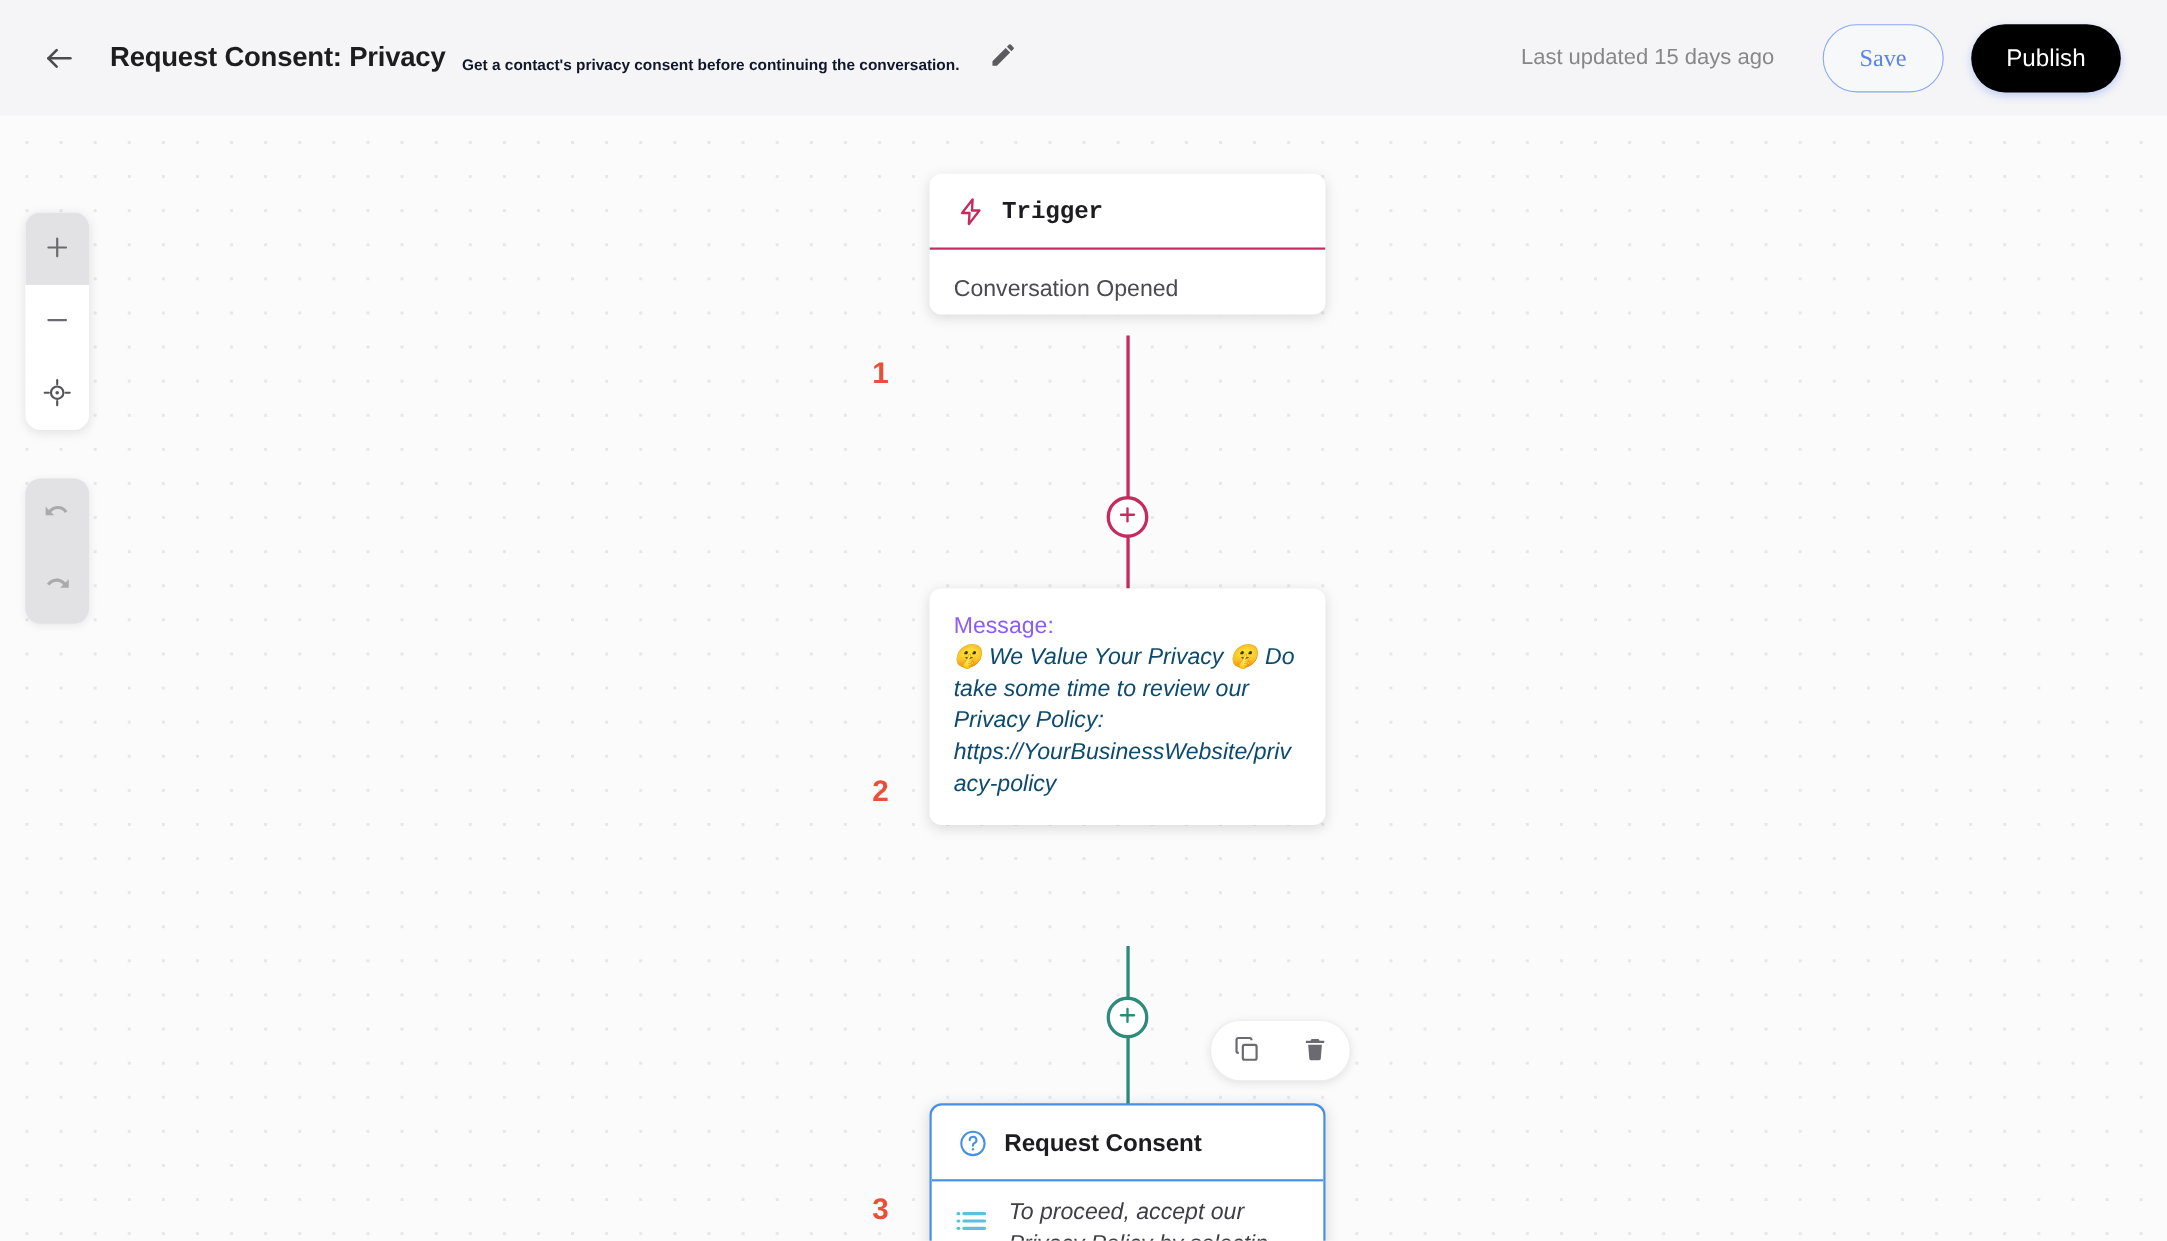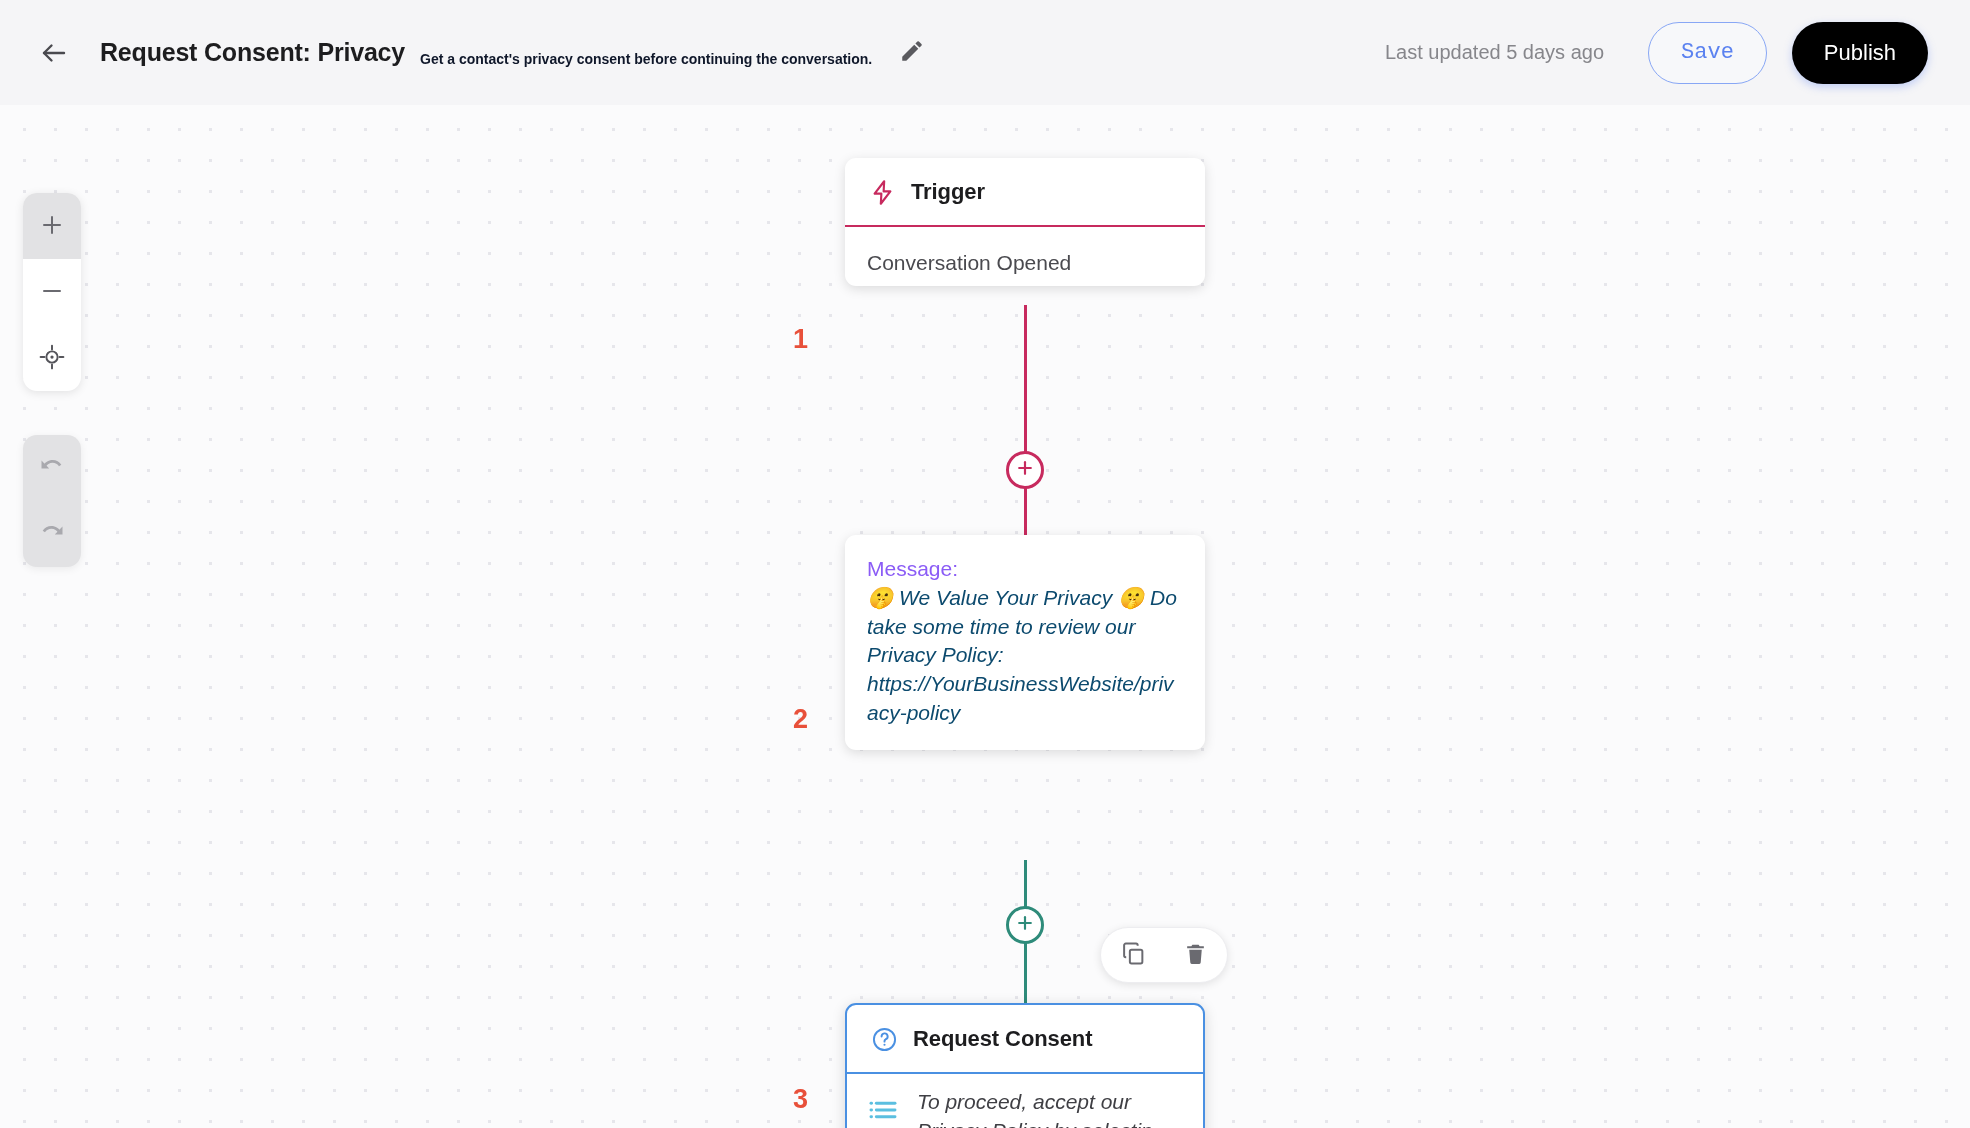--- a/index.html
+++ b/index.html
@@ -80,21 +80,21 @@
 
   .btn-save {
     height: 62px;
     min-width: 110px;
     padding: 0 32px;
     border-radius: 31px;
     border: 1.5px solid #88a7f5;
     background: #f7f8fa;
     color: #5b82f0;
     font-size: 22px;
-    font-family: Liberation Mono, monospace;
+    font-family: Liberation Serif, serif;
     cursor: pointer;
     display: flex; align-items: center; justify-content: center;
   }
 
   .btn-publish {
     height: 62px;
     min-width: 130px;
     padding: 0 32px;
     margin-left: 25px;
     border-radius: 31px;
@@ -164,21 +164,21 @@
     border: 2px solid #4a90e2;
     box-shadow: 0 3px 14px rgba(0,0,0,0.15);
   }
 
   .node-head {
     display: flex;
     align-items: center;
     padding: 19px 22px 18px 22px;
     border-bottom: 2px solid #cfcfcf;
   }
-  .node-head.accent-crimson { border-bottom-color: #c72a5e; }
+  .node-head.accent-crimson { border-bottom-color: #c72a5e; font-family: Liberation Mono, monospace; }
   .node-head.accent-teal    { border-bottom-color: #2e8b7a; }
   .node-head.accent-blue    { border-bottom-color: #4a90e2; }
 
   .node-icon {
     width: 30px; height: 30px;
     margin-right: 14px;
     display: flex; align-items: center; justify-content: center;
     flex: 0 0 auto;
   }
   .node-title {
@@ -286,21 +286,21 @@
 
   <div class="edit-pencil">
     <span>
       <svg width="26" height="26" viewBox="0 0 24 24" fill="#5a5a5f">
         <path d="M3 17.25V21h3.75L17.81 9.94l-3.75-3.75L3 17.25zM20.71 7.04a1 1 0 0 0 0-1.41l-2.34-2.34a1 1 0 0 0-1.41 0l-1.83 1.83 3.75 3.75 1.83-1.83z"></path>
       </svg>
     </span>
   </div>
 
   <div class="header-right">
-    <span class="last-updated">Last updated 5 days ago</span>
+    <span class="last-updated">Last updated 15 days ago</span>
     <button class="btn-save">Save</button>
     <button class="btn-publish">Publish</button>
   </div>
 </div>
 
 <div class="canvas">
 
   <div class="ctrl-panel zoom-panel">
     <button class="ctrl-btn active">
       <span>

